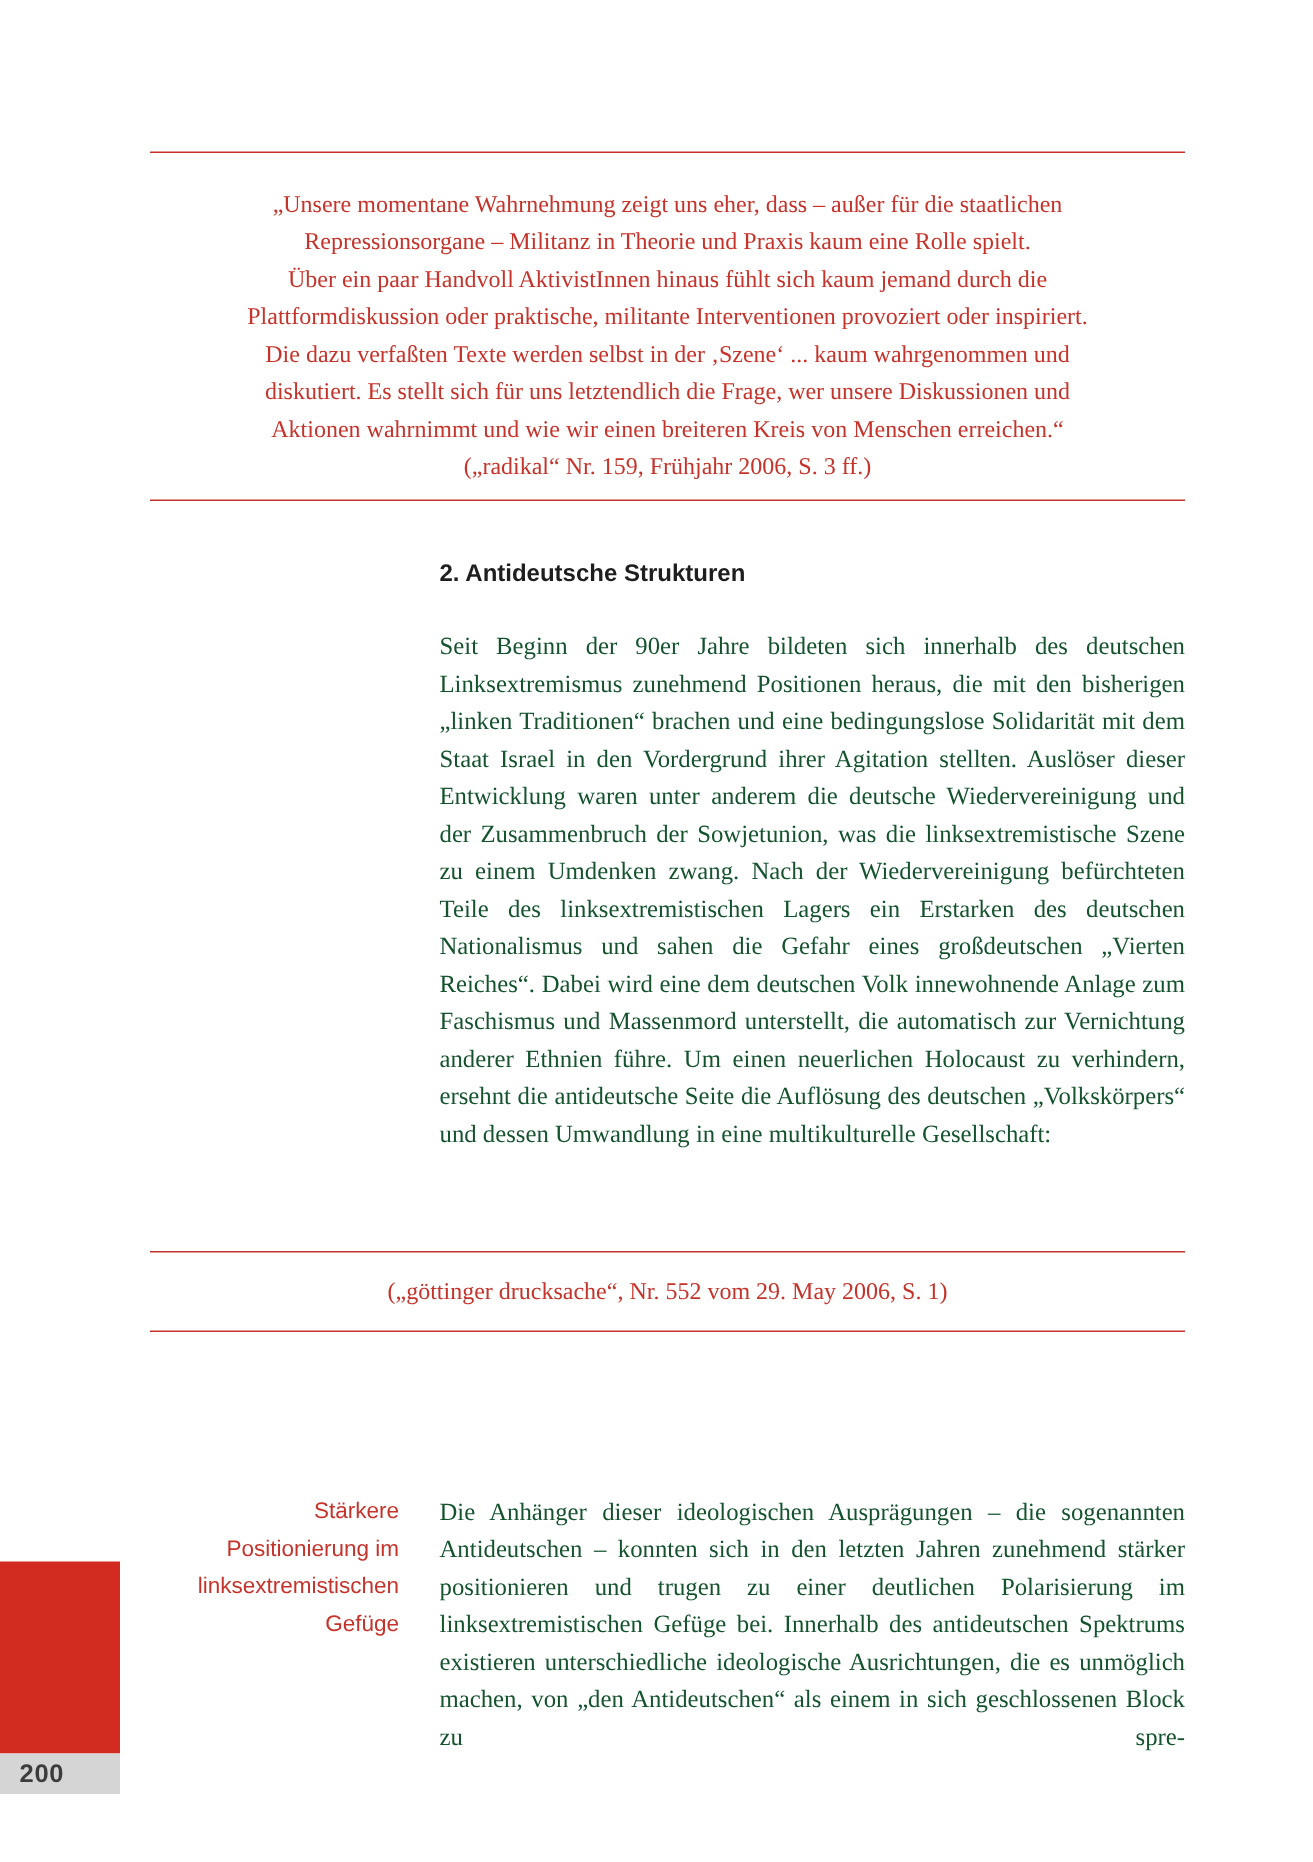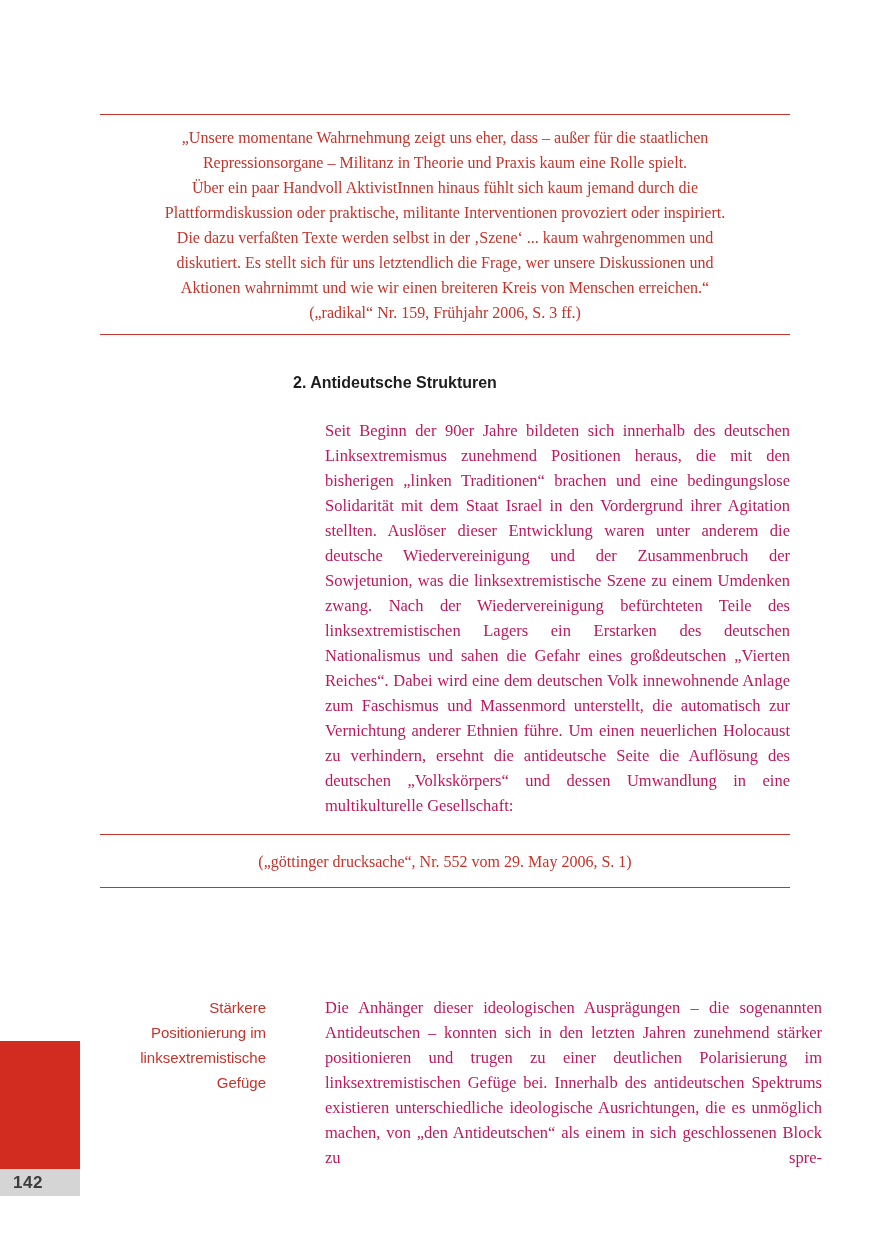--- a/index.html
+++ b/index.html
@@ -20,21 +20,21 @@
     border-top: 1px solid var(--accent-red, #c5332b);
     border-bottom: 1px solid var(--accent-red, #c5332b);
     color: var(--accent-red, #c5332b);
     text-align: center;
   }
   .quote-text, .quote-citation {
     font-size: 16px;
     line-height: 25px;
     white-space: pre-line;
   }
-  .quote-block-1 { top: 114px; padding: 10px 0 9px; }
+  .quote-block-1 { top: 101px; padding: 22px 0 9px; }
   .quote-block-2 { top: 834px; padding: 14px 0 13px; }
   .main-section {
     position: absolute;
     left: 293px;
     top: 370px;
     width: 497px;
   }
   .section-heading {
     font-family: "Liberation Sans", sans-serif;
     font-size: 16px;
@@ -42,22 +42,21 @@
     line-height: 25px;
     margin-bottom: 23px;
     color: #1e1e1e;
   }
   .body-paragraph {
     font-size: 16.5px;
     line-height: 25px;
     text-align: justify;
     hyphens: auto;
     -webkit-hyphens: auto;
-    color: #be185d;
-    margin-left: 32px;
+    color: #14532d;
   }
   .margin-note {
     position: absolute;
     left: 100px;
     top: 995px;
     width: 166px;
     font-family: "Liberation Sans", sans-serif;
     font-size: 15px;
     line-height: 25px;
     text-align: right;
@@ -118,24 +117,24 @@
     <h2 class="section-heading">2. Antideutsche Strukturen</h2>
     <p class="body-paragraph">Seit Beginn der 90er Jahre bildeten sich innerhalb des deutschen Linksextremismus zunehmend Positionen heraus, die mit den bisherigen „linken Traditionen“ brachen und eine bedingungslose Solidarität mit dem Staat Israel in den Vordergrund ihrer Agitation stellten. Auslöser dieser Entwicklung waren unter anderem die deutsche Wiedervereinigung und der Zusammenbruch der Sowjetunion, was die linksextremistische Szene zu einem Umdenken zwang. Nach der Wiedervereinigung befürchteten Teile des linksextremistischen Lagers ein Erstarken des deutschen Nationalismus und sahen die Gefahr eines großdeutschen „Vierten Reiches“. Dabei wird eine dem deutschen Volk innewohnende Anlage zum Faschismus und Massenmord unterstellt, die automatisch zur Vernichtung anderer Ethnien führe. Um einen neuerlichen Holocaust zu verhindern, ersehnt die antideutsche Seite die Auflösung des deutschen „Volkskörpers“ und dessen Umwandlung in eine multikulturelle Gesellschaft:</p>
   </section>
 
   <section class="quote-block quote-block-2">
     <p class="quote-citation">(„göttinger drucksache“, Nr. 552 vom 29. May 2006, S. 1)</p>
   </section>
 
   <aside class="margin-note">Stärkere
 Positionierung im
-linksextremistische
+linksextremistischen
 Gefüge</aside>
 
   <p class="body-paragraph closing-paragraph">Die Anhänger dieser ideologischen Ausprägungen – die sogenannten Antideutschen – konnten sich in den letzten Jahren zunehmend stärker positionieren und trugen zu einer deutlichen Polarisierung im linksextremistischen Gefüge bei. Innerhalb des antideutschen Spektrums existieren unterschiedliche ideologische Ausrichtungen, die es unmöglich machen, von „den Antideutschen“ als einem in sich geschlossenen Block zu spre-</p>
 
   <div class="chapter-marker"></div>
 
   <div class="page-number-bar">
-    <span class="page-number">142</span>
+    <span class="page-number">200</span>
   </div>
 
 </div>
 
 </body></html>

